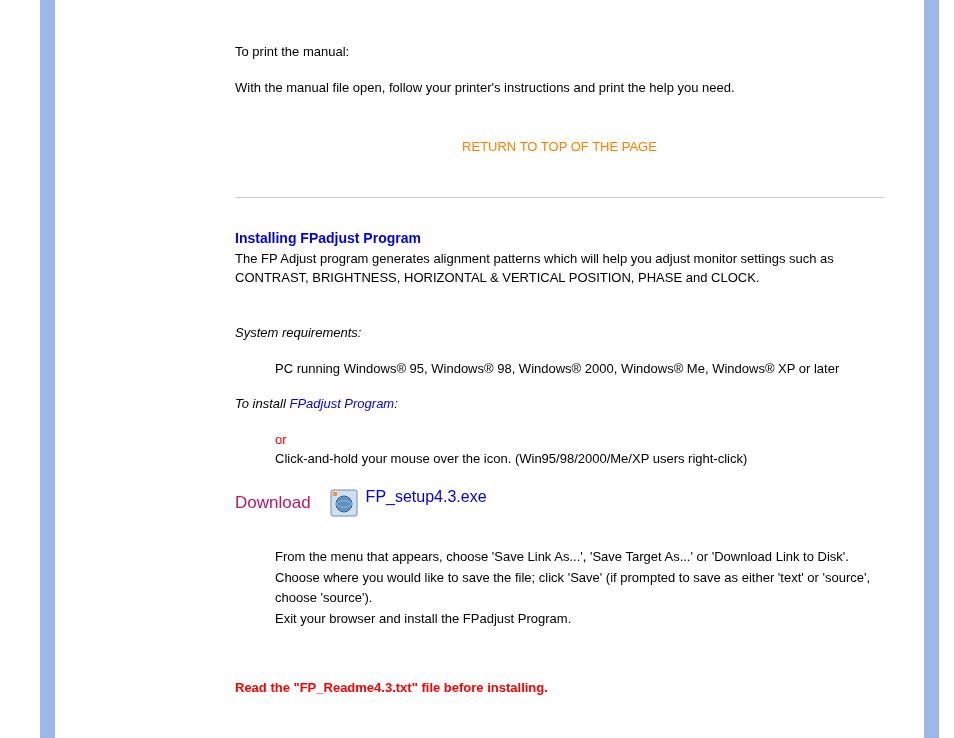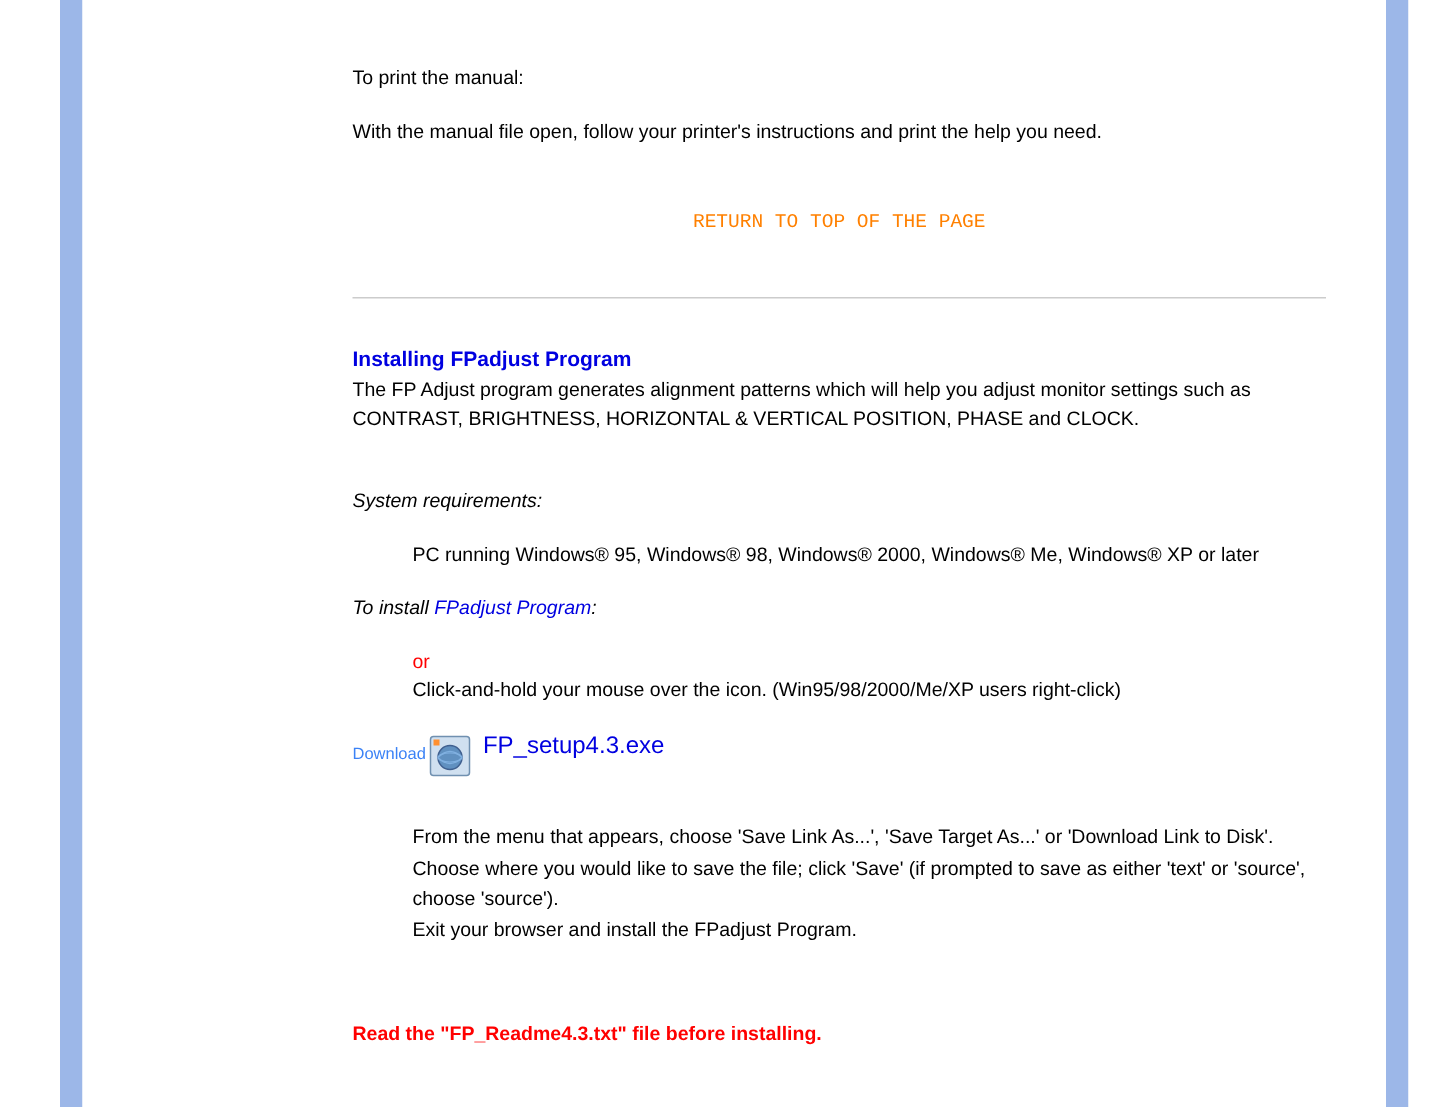--- a/index.html
+++ b/index.html
@@ -29,21 +29,20 @@
   }
   p { margin-bottom: 16px; }
   .center-link {
     text-align: center;
     margin: 40px 0 40px 0;
   }
   a.return-top {
     color: #ff8000;
     text-decoration: none;
     font-size: 13px;
-    font-family: Liberation Mono, monospace;
   }
   hr {
     border: none;
     border-top: 1px solid #ccc;
     margin: 10px 0 30px 0;
   }
   h3.section {
     color: #0000e0;
     font-size: 14px;
     font-weight: bold;
@@ -51,23 +50,23 @@
   .italic { font-style: italic; margin-bottom: 16px; }
   .link-inline { color: #0000e0; text-decoration: none; font-style: italic; }
   .indent { margin-left: 40px; margin-bottom: 16px; }
   .or-text { color: #ff0000; }
   .download-row {
     display: flex;
     align-items: center;
     margin: 20px 0 30px 0;
   }
   .download-label {
-    color: #3b82f6;
-    margin-right: 2px;
-    font-size: 11px;
+    color: #be185d;
+    margin-right: 19px;
+    font-size: 17px;
   }
   .file-icon {
     width: 28px;
     height: 28px;
     margin-right: 8px;
     display: inline-block;
     vertical-align: middle;
   }
   .file-link {
     color: #0000e0;

